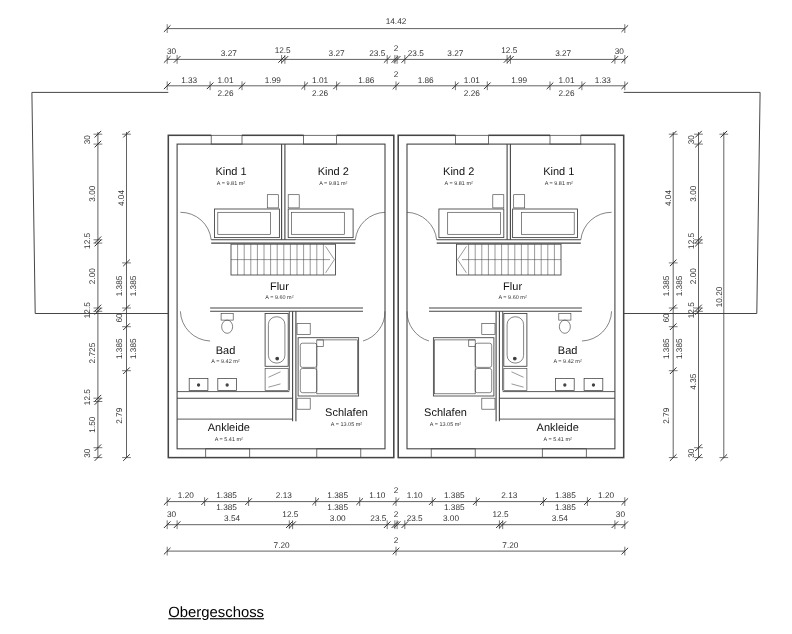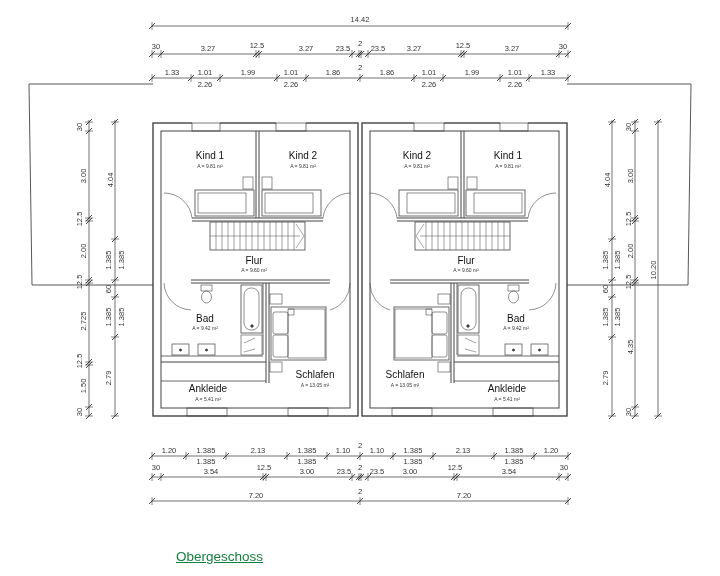--- a/index.html
+++ b/index.html
@@ -1,21 +1,21 @@
 <!DOCTYPE html>
 <html><head>
 <meta charset="utf-8">
 <style>
   html,body{margin:0;padding:0;background:#ffffff;}
   body{width:720px;height:576px;overflow:hidden;position:relative;font-family:"Liberation Sans",sans-serif;}
   #plan{position:absolute;left:0;top:0;}
   .dim{font-family:"Liberation Sans",sans-serif;font-size:7.5px;fill:#333;}
   .room{font-family:"Liberation Sans",sans-serif;font-size:10px;fill:#111;}
   .area{font-family:"Liberation Sans",sans-serif;font-size:5px;fill:#333;}
-  .title{position:absolute;left:153px;top:549px;font-size:13.5px;color:#15803d;text-decoration:underline;font-family:"Liberation Sans",sans-serif;margin-left:23px;}
+  .title{position:absolute;left:153px;top:549px;font-size:13.5px;color:#000000;text-decoration:underline;font-family:"Liberation Sans",sans-serif;}
 </style>
 </head>
 <body>
 
 <svg id="plan" width="720" height="576" viewBox="0 0 720 576" xmlns="http://www.w3.org/2000/svg">
   <defs>
     <g id="tick">
         <line x1="-3" y1="3" x2="3" y2="-3" stroke="#333" stroke-width="0.9"></line>
         <line x1="0" y1="-4" x2="0" y2="4" stroke="#333" stroke-width="0.6"></line>
       </g>

